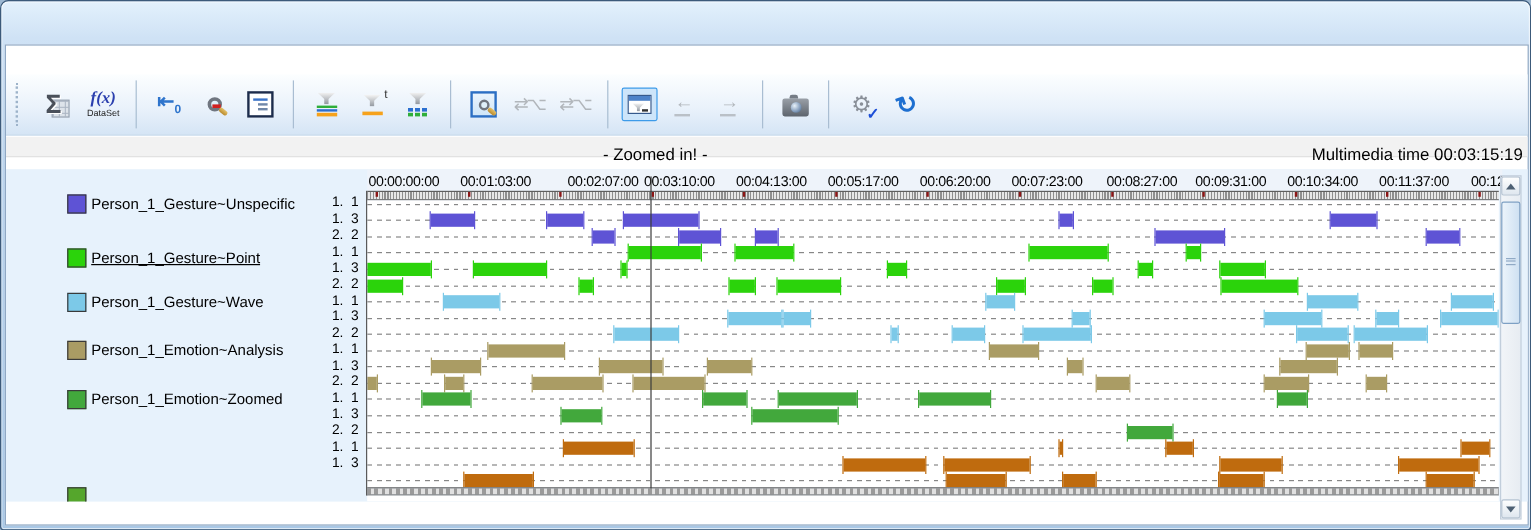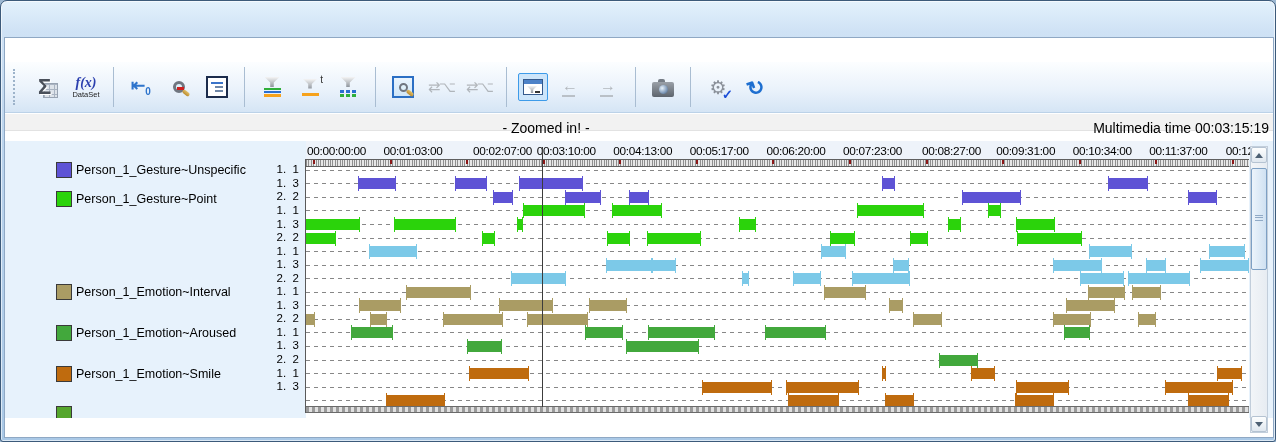--- a/index.html
+++ b/index.html
@@ -217,35 +217,35 @@
       <span id="zoomstatus">- Zoomed in! -</span>
       <span id="mmtime">Multimedia time 00:03:15:19</span>
     </div>
 
     <div id="main">
       <div id="legend">
           <div class="legend-item" style="top: 20.8px;">
             <span class="swatch" style="background: rgb(94, 83, 213);"></span>
             <span class="legend-label">Person_1_Gesture~Unspecific</span>
           </div>
-          <div class="legend-item" style="top: 49px;">
+          <div class="legend-item" style="top: 65px; text-decoration: underline;">
             <span class="swatch" style="background: rgb(43, 211, 11);"></span>
             <span class="legend-label">Person_1_Gesture~Point</span>
           </div>
+          <div class="legend-item" style="top: 102.1px;">
+            <span class="swatch" style="background: rgb(124, 201, 232);"></span>
+            <span class="legend-label">Person_1_Gesture~Wave</span>
+          </div>
           <div class="legend-item" style="top: 142.75px;">
             <span class="swatch" style="background: rgb(170, 156, 100);"></span>
-            <span class="legend-label">Person_1_Emotion~Interval</span>
+            <span class="legend-label">Person_1_Emotion~Analysis</span>
           </div>
           <div class="legend-item" style="top: 183.4px;">
             <span class="swatch" style="background: rgb(66, 168, 60);"></span>
-            <span class="legend-label">Person_1_Emotion~Aroused</span>
-          </div>
-          <div class="legend-item" style="top: 224.05px;">
-            <span class="swatch" style="background: rgb(191, 107, 14);"></span>
-            <span class="legend-label">Person_1_Emotion~Smile</span>
+            <span class="legend-label">Person_1_Emotion~Zoomed</span>
           </div>
           <div class="legend-item" style="top: 264.7px;">
             <span class="swatch" style="background: rgb(85, 166, 44);"></span>
             <span class="legend-label"></span>
           </div>
         </div>
       <div id="rownums">
           <span class="rownum" style="top: 22.3px;">1.  1</span>
           <span class="rownum" style="top: 35.85px;">1.  3</span>
           <span class="rownum" style="top: 49.4px;">2.  2</span>

